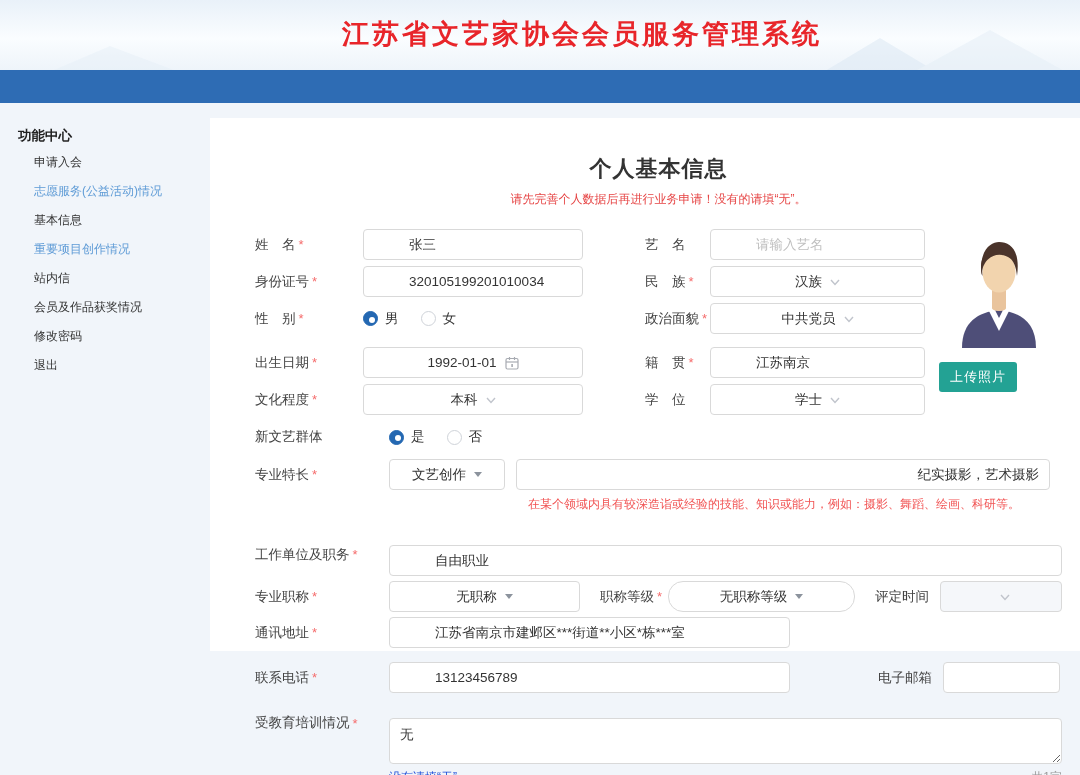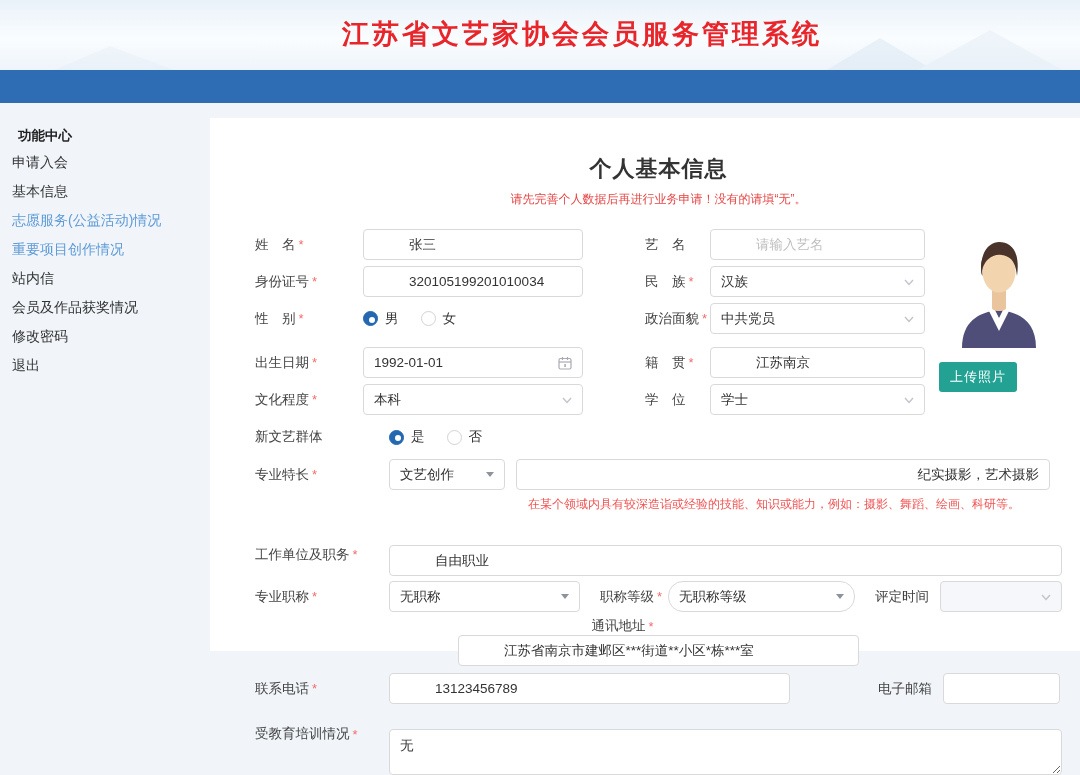--- a/index.html
+++ b/index.html
@@ -12,21 +12,21 @@
   .hdr-art2 { position:absolute; bottom:-6px; left:40px; opacity:.4; }
   .hdr h1 { position:relative; text-align:center; transform:translateX(42px); padding-top:16px;
             font-size:27px; font-weight:bold; letter-spacing:3px; color:#e8252a; }
 
   .navbar { height:33px; background:#2e6cb4; }
 
   
   .layout { display:flex; align-items:stretch; height:548px; }
   .sidebar { width:210px; flex:0 0 210px; padding-top:20px; }
   .side-head { padding-left:18px; font-size:13.5px; font-weight:bold; color:#222; height:25px; display:flex; align-items:center; }
-  .side-item { padding-left:12px; height:29px; display:flex; align-items:center; font-size:14px; color:#333; cursor:pointer; }
+  .side-item { padding-left:34px; height:29px; display:flex; align-items:center; font-size:12px; color:#333; cursor:pointer; }
   .side-item.active { color:#5e9bd6; }
 
   .main { flex:1; background:#fff; margin-top:15px; position:relative; padding:0 18px 20px 45px; }
 
   
   .form-title { margin-top:36px; text-align:center; font-size:22px; font-weight:bold; color:#333; letter-spacing:1px; }
   .form-notice { margin-top:7px; text-align:center; font-size:12px; color:#e64545; }
 
   
   .form { margin-top:21px; font-size:13.5px; }
@@ -35,21 +35,21 @@
   .lbl { color:#444; display:flex; align-items:center; white-space:nowrap; }
   .w1 { width:108px; }     
   .wL { width:134px; }     
   .lbl2 { margin-left:62px; width:65px; }
   .req { color:#f56c6c; margin-left:3px; font-size:13px; }
 
   .inp, .sel { height:31px; border:1px solid #d9d9d9; border-radius:4px; background:#fff;
                display:flex; align-items:center; padding:0 10px; color:#333; }
   input.inp { font-size:13.5px; font-family:inherit; outline:none; display:block;padding-left:45px; }
   input::placeholder { color:#bfbfbf; }
-  .sel { justify-content:space-between; cursor:pointer;gap:8px; }
+  .sel { justify-content:center; cursor:pointer;gap:8px; }
   .sel .val { overflow:hidden; white-space:nowrap; }
   .sel.disabled { background:#f5f7fa; cursor:not-allowed; }
 
   .w220 { width:220px; } .w215 { width:215px; } .w116 { width:116px; }
   .w191 { width:191px; } .w187 { width:187px;border-radius:15px; } .w122 { width:122px; }
   .w401 { width:401px; } .w117 { width:117px; } .w534 { width:534px; margin-left:11px;text-align:right; }
   .w673 { width:673px;margin-top:12px; }
 
   .chev { width:10px; height:10px; flex:0 0 10px; }
   .caret { width:0; height:0; border-left:4px solid transparent; border-right:4px solid transparent;
@@ -91,22 +91,22 @@
   </svg>
   <h1>江苏省文艺家协会会员服务管理系统</h1>
 </div>
 <div class="navbar"></div>
 
 <div class="layout">
 
   <aside class="sidebar">
     <div class="side-head">功能中心</div>
     <div class="side-item">申请入会</div>
+    <div class="side-item active">志愿服务(公益活动)情况</div>
     <div class="side-item">基本信息</div>
-    <div class="side-item active">志愿服务(公益活动)情况</div>
     <div class="side-item active">重要项目创作情况</div>
     <div class="side-item">站内信</div>
     <div class="side-item">会员及作品获奖情况</div>
     <div class="side-item">修改密码</div>
     <div class="side-item">退出</div>
   </aside>
 
   <main class="main">
     <div class="form-title">个人基本信息</div>
     <div class="form-notice">请先完善个人数据后再进行业务申请！没有的请填“无”。</div>
@@ -272,21 +272,21 @@
             <span>评定时间</span>
           </div>
         <div class="sel disabled w122">
           <span class="val"></span>
           <svg class="chev" viewBox="0 0 10 10">
               <polyline points="1,3 5,7.5 9,3" fill="none" stroke="#c0c4cc" stroke-width="1.4"></polyline>
             </svg>
         </div>
       </div>
 
-      <div class="row" style="margin-bottom:7px;flex-direction:column;">
+      <div class="row" style="margin-bottom:14px;">
         <div class="lbl wL">
             <span>通讯地址</span>
             <span class="req">*</span>
           </div>
         <input class="inp w401" value="江苏省南京市建邺区***街道**小区*栋***室" style="">
       </div>
 
       <div class="row" style="margin-bottom:13px;">
         <div class="lbl wL">
             <span>联系电话</span>

